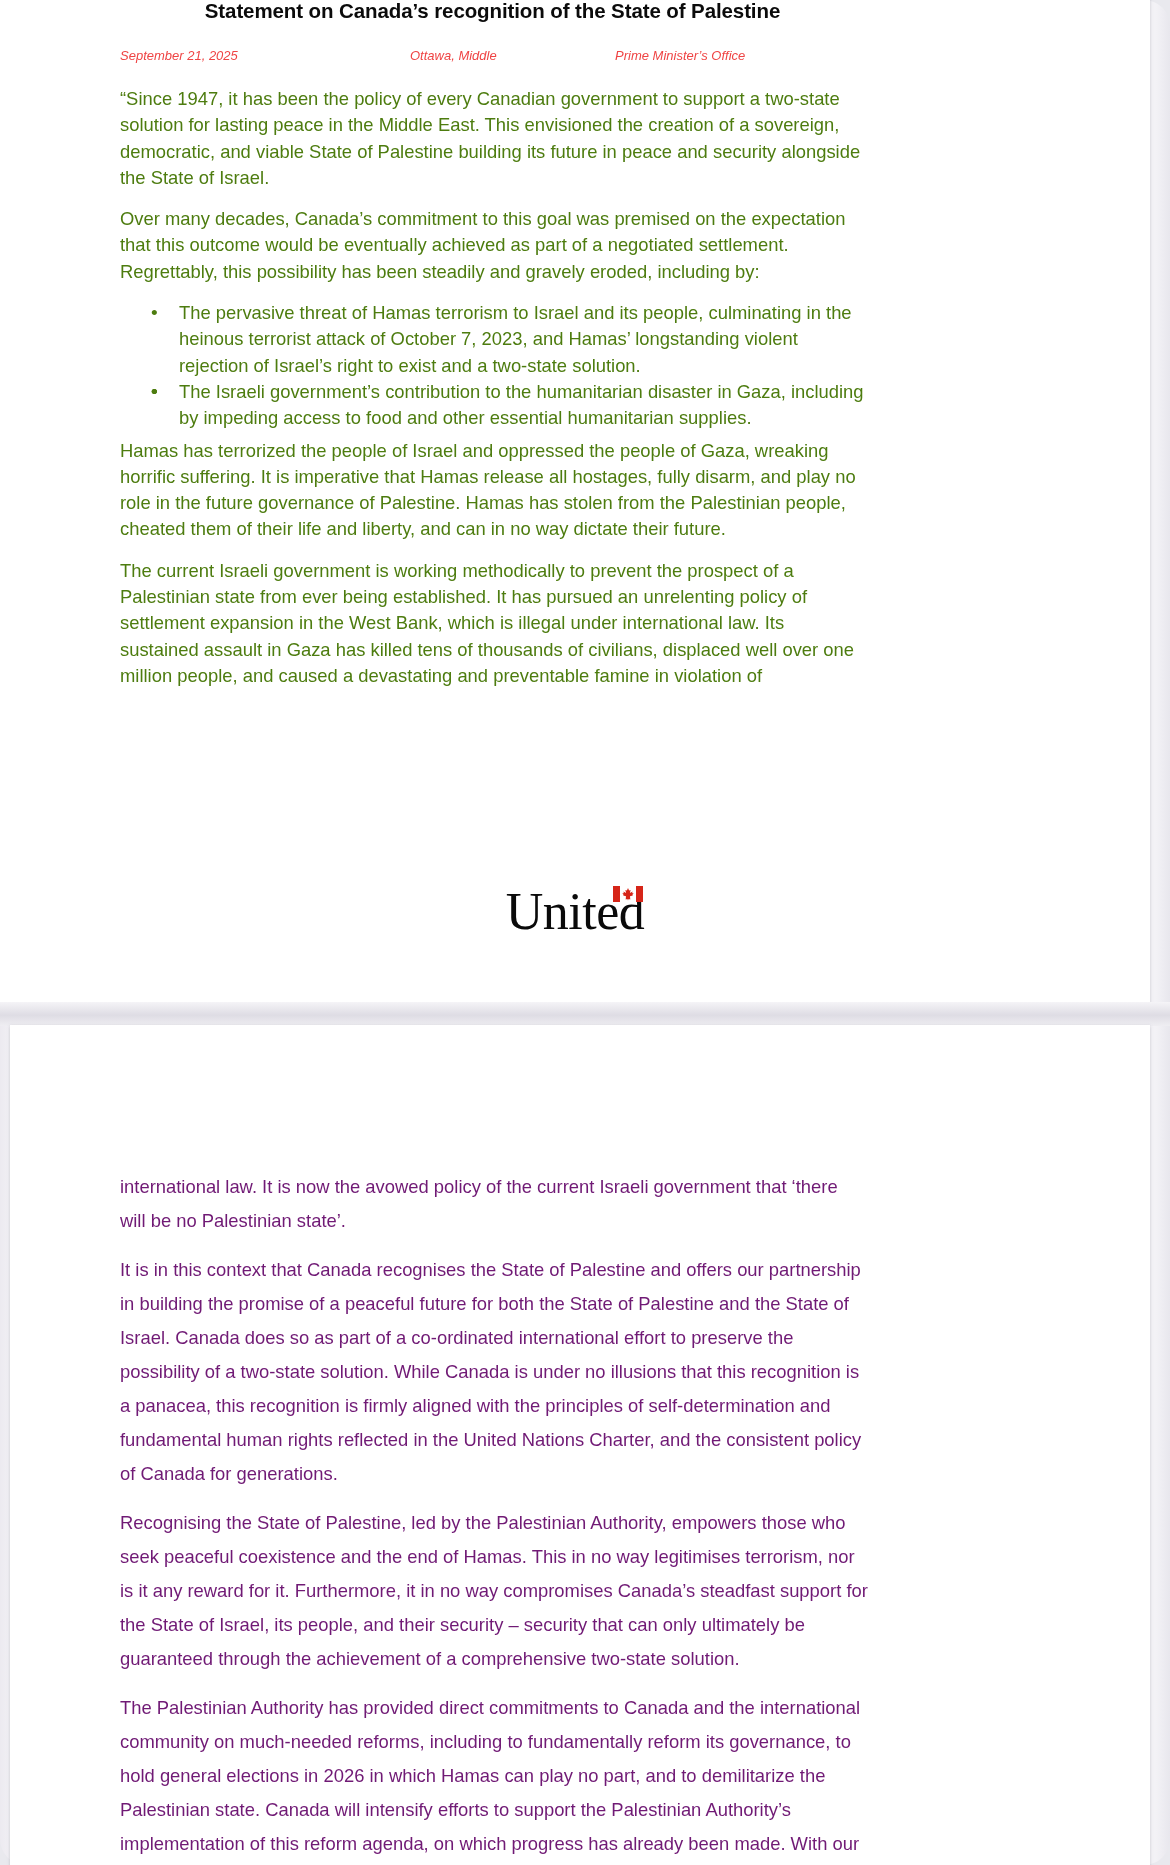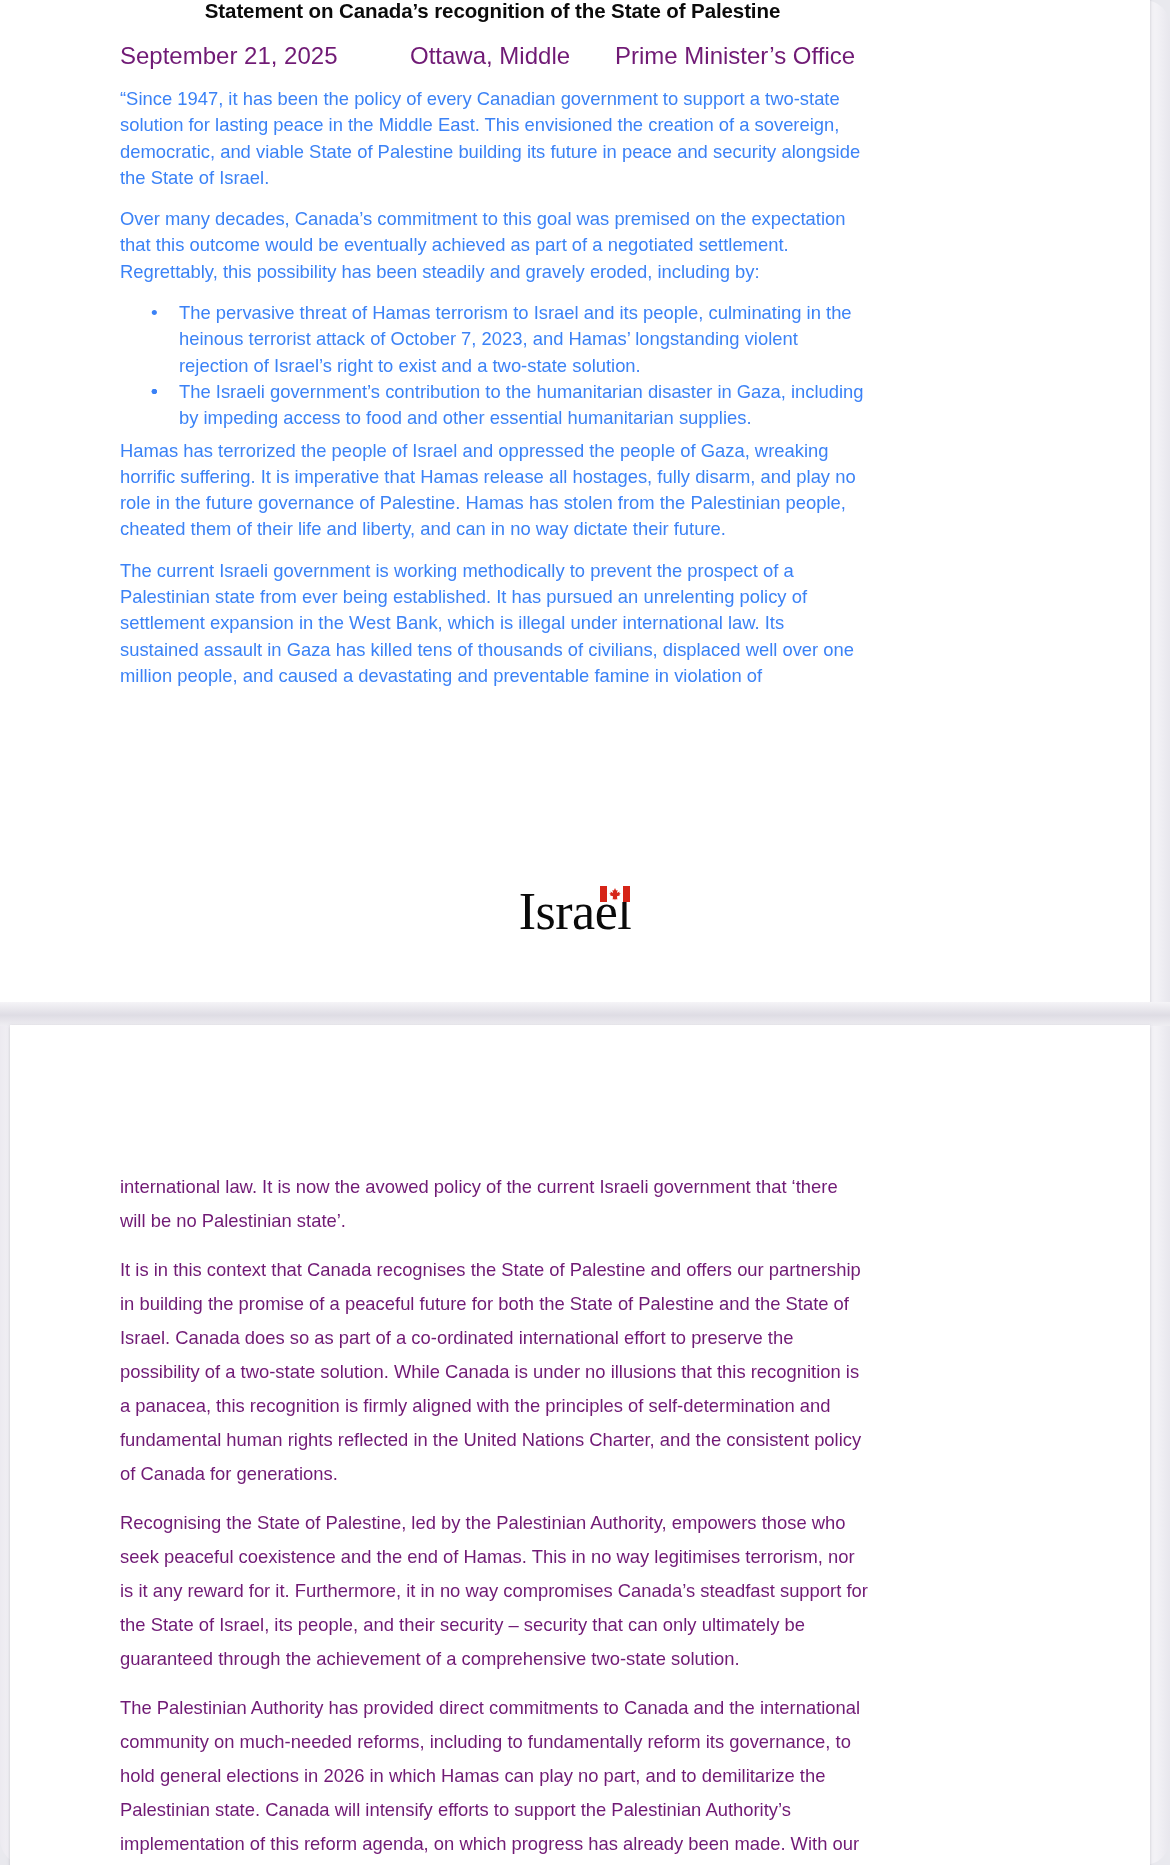--- a/index.html
+++ b/index.html
@@ -66,35 +66,36 @@
     letter-spacing: -0.1px;
     line-height: 26px;
   }
 
   .meta-row {
     position: absolute;
     left: 120px;
     top: 48px;
     width: 745px;
     display: flex;
-    font-size: 24px;
-    color: #701a75;
+    font-size: 13px;
+    color: #ef4444;
     line-height: 24px;
+    font-style: italic;
   }
   .meta-date  { width: 290px; text-align: left; }
   .meta-place { width: 205px; text-align: left; }
   .meta-office{ flex: 1;     }
 
   .body-block {
     position: absolute;
     left: 120px;
     width: 747px;
     font-size: 18.4px;
     line-height: 26.3px;
-    color: #3b82f6;
+    color: #4d7c0f;
   }
 
   .body-block p {
     margin: 0 0 15px 0;
   }
 
   ul.reasons {
     margin: 0;
     padding: 0 0 0 0;
     list-style: none;
@@ -188,21 +189,21 @@
         </li>
       </ul>
 
       <p style="margin-top:6px;">Hamas has terrorized the people of Israel and oppressed the people of Gaza, wreaking horrific suffering. It is imperative that Hamas release all hostages, fully disarm, and play no role in the future governance of Palestine. Hamas has stolen from the Palestinian people, cheated them of their life and liberty, and can in no way dictate their future.</p>
 
       <p>The current Israeli government is working methodically to prevent the prospect of a Palestinian state from ever being established. It has pursued an unrelenting policy of settlement expansion in the West Bank, which is illegal under international law. Its sustained assault in Gaza has killed tens of thousands of civilians, displaced well over one million people, and caused a devastating and preventable famine in violation of</p>
     </div>
 
     <div class="wordmark">
       <span class="wordmark-inner">
-        <span>Israel</span>
+        <span>United</span>
         <svg class="flag" viewBox="0 0 30 16">
           <rect x="0" y="0" width="7" height="16" fill="#d62518"></rect>
           <rect x="7" y="0" width="16" height="16" fill="#ffffff"></rect>
           <rect x="23" y="0" width="7" height="16" fill="#d62518"></rect>
           <path d="M15 2.0 L16.1 4.6 L17.6 3.9 L16.9 7.0 L19.6 5.6 L19.1 7.2 L20.6 7.0 L19.4 9.0 L19.9 9.6 L17.0 10.3 L17.3 13.6 L15.6 12.9 L15.0 14.4 L14.4 12.9 L12.7 13.6 L13.0 10.3 L10.1 9.6 L10.6 9.0 L9.4 7.0 L10.9 7.2 L10.4 5.6 L13.1 7.0 L12.4 3.9 L13.9 4.6 Z" fill="#d62518"></path>
         </svg>
       </span>
     </div>
   </div>
 

